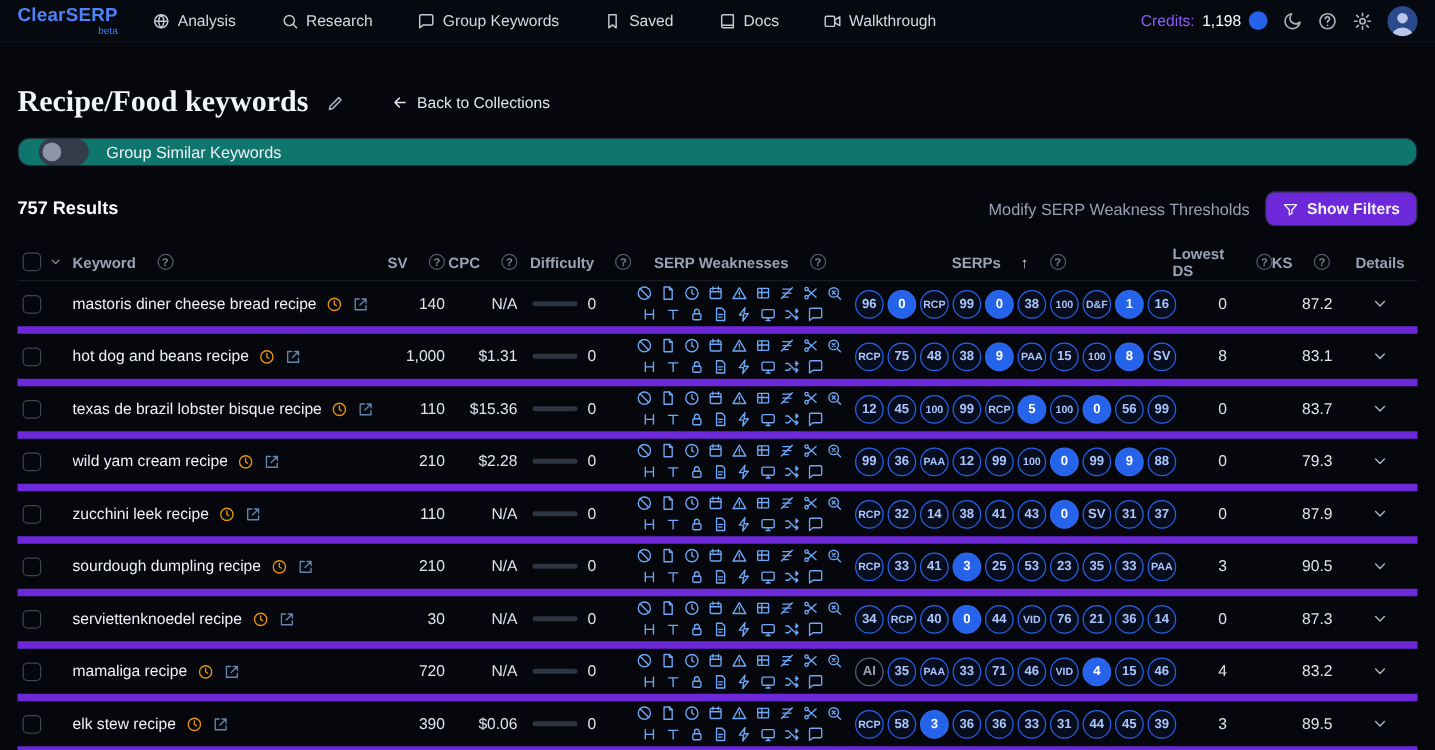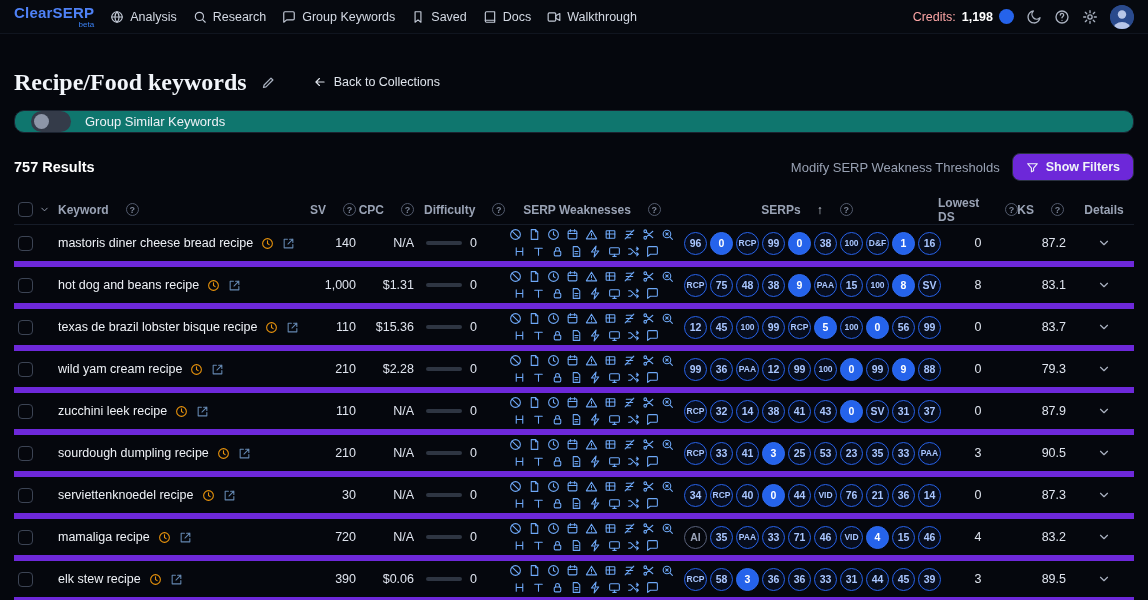--- a/index.html
+++ b/index.html
@@ -4,30 +4,30 @@
 <style>
   *{margin:0;padding:0;box-sizing:border-box}
   html,body{width:1148px;height:600px;overflow:hidden}
   body{background:#05070d;color:#e6eaf2;font-family:"Liberation Sans",sans-serif;font-size:13px}
   svg{display:block}
   .ic{display:inline-flex;align-items:center;justify-content:center;flex:0 0 auto}
   .ic svg{width:100%;height:100%}
 
   
   .nav{height:34px;display:flex;align-items:center;padding:0 14px;background:#06090f;border-bottom:1px solid #10151f}
-  .brand{display:flex;flex-direction:column;line-height:1;margin-right:16px}
+  .brand{display:flex;flex-direction:column;line-height:1;margin-right:28px}
   .brand-name{color:#4f82f7;font-weight:700;font-size:15px;letter-spacing:.2px}
   .brand-beta{color:#3b82f6;font-size:8px;text-align:right;margin-top:1px}
-  .nav-items{display:flex;align-items:center;gap:16px}
+  .nav-items{display:flex;align-items:center;gap:36px}
   .nav-item{display:flex;align-items:center;gap:6px;color:#d3d9e3;font-size:12.5px;cursor:pointer}
   .nav-item .ic{width:14px;height:14px;color:#c2c9d6}
   .nav-right{margin-left:auto;display:flex;align-items:center;gap:12px}
   .credits{display:flex;align-items:center;gap:6px;font-size:12.5px}
-  .credits-label{color:#fca5a5}
-  .credits-value{color:#fff;font-weight:700}
+  .credits-label{color:#8b5cf6}
+  .credits-value{color:#fff;font-weight:400}
   .credits-dot{width:15px;height:15px;border-radius:50%;background:#2563eb;display:inline-block}
   .nav-right .ghost{width:16px;height:16px;color:#aab2c0;cursor:pointer}
   .avatar{width:24px;height:24px;border-radius:50%;overflow:hidden;background:#2a4a8c;cursor:pointer}
 
   
   .main{padding:0 14px}
   .titlerow{margin-top:32px;height:32px;display:flex;align-items:center;gap:10px}
   .page-title{font-family:"Liberation Serif",serif;font-size:24px;font-weight:700;color:#f2f5fa}
   .edit-btn{width:24px;height:24px;color:#aab2c0;cursor:pointer}
   .edit-btn svg{width:15px;height:15px;margin:4px}

